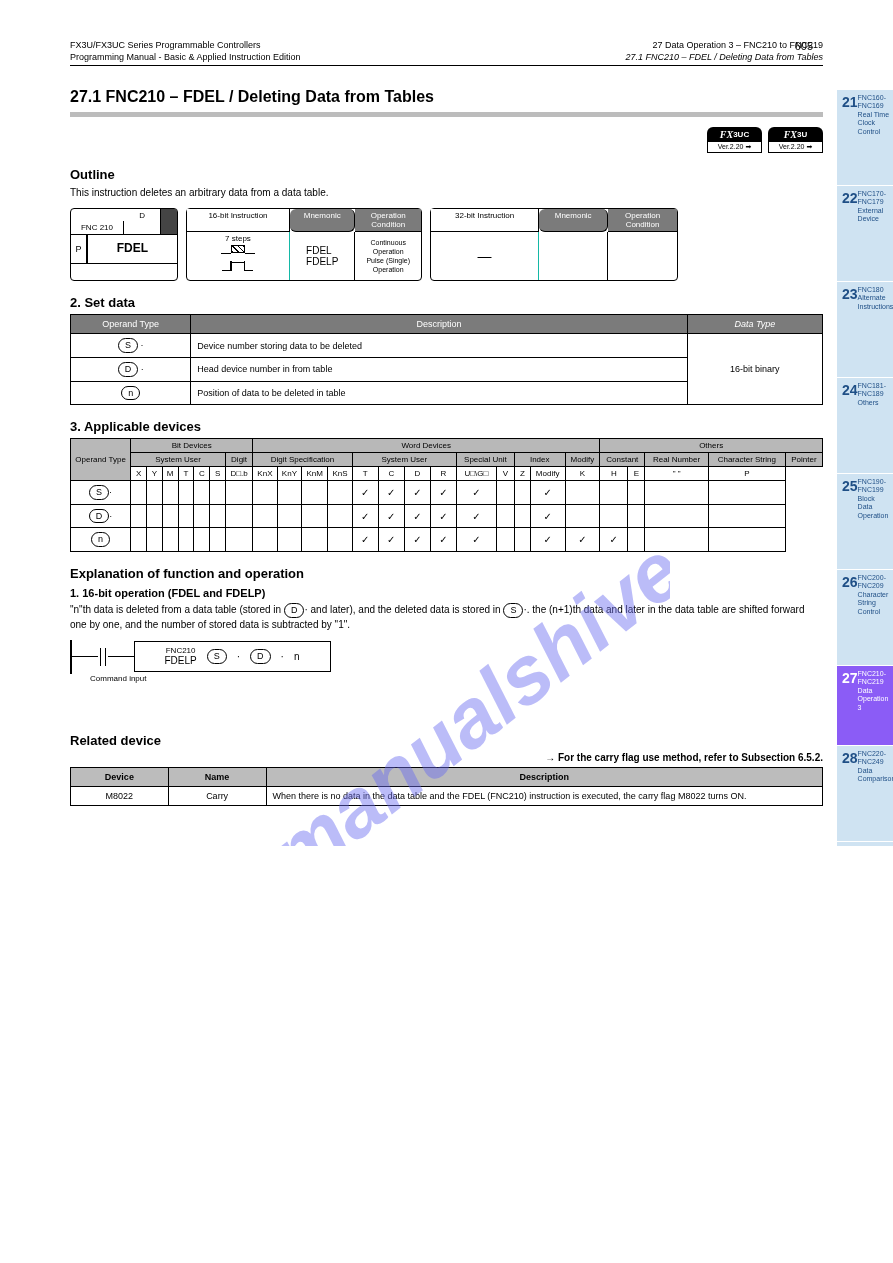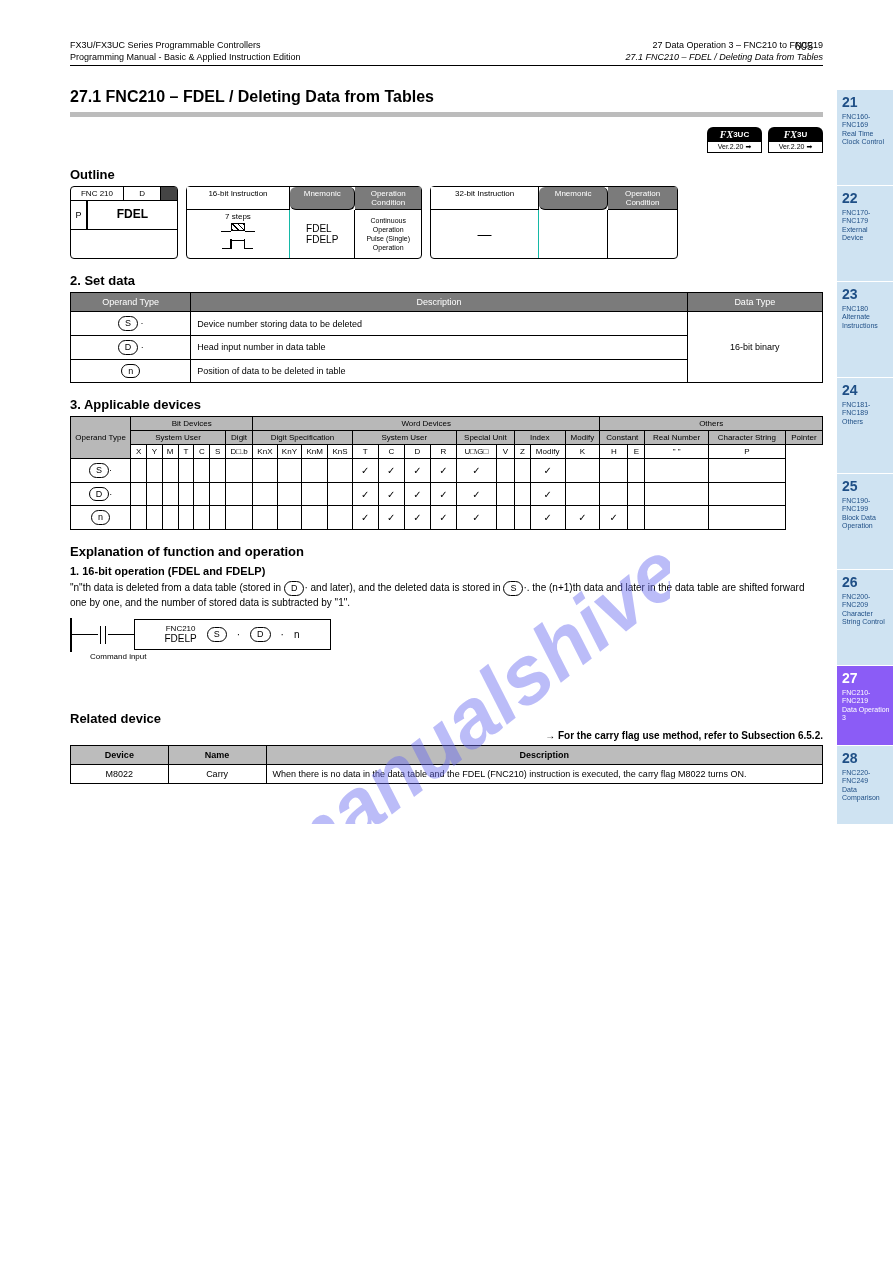--- a/index.html
+++ b/index.html
@@ -79,21 +79,21 @@
   .rail { width:1.5px; height:34px; background:#000; }
   .hline { height:1.5px; background:#000; }
   .contact-gap { width:6px; height:18px; border-right:1.5px solid #000; border-left:1.5px solid #000; margin:0 2px; }
   .ladder-box { border:1.5px solid #000; padding:5px 30px; font-size:10px; display:flex; align-items:center; gap:10px;}
 
   
   .reldev th { background:#bcbcbc; color:#000; font-weight:bold; }
 
   
   .side-tabs { position:absolute; right:0; top:90px; width:56px; display:flex; flex-direction:column; }
-  .tab { min-height:96px; padding:4px 3px 4px 5px; font-size:7px; line-height:1.2; border-bottom:1px solid #fff; display:flex; flex-direction:column; }
+  .tab { min-height:96px; padding:4px 3px 4px 5px; font-size:7px; line-height:1.2; border-bottom:1px solid #fff; display:flex; flex-direction:row; }
   .tab .num { font-size:14px; font-weight:bold; margin-bottom:2px; }
   .tab.pale { background:#cfe3f2; color:#1f4f86; }
   .tab.active { background:#8b5cf6; color:#fff; min-height:80px; }
 
   .watermark { position:absolute; left:150px; top:330px; width:520px; pointer-events:none; opacity:0.45; }
 </style>
 </head>
 <body>
 
 <div class="side-tabs" id="side-tabs">
@@ -167,26 +167,27 @@
       <div class="badge-box">
         <div class="badge-top">
           <span class="fx">FX</span>
           <span class="suf">3U</span>
         </div>
         <div class="badge-bot">Ver.2.20 ➡</div>
       </div>
     </div>
 
   <h3 class="sub">Outline</h3>
+  <p class="body">This instruction deletes an arbitrary data from a data table.</p>
 
   <div class="triple">
 
     <div class="card inst-card">
       <div class="inst-top-row">
-        <div style="width:50%;border-left:none;">FNC 210</div>
+        <div style="width:50%;border-left:none;margin-top:12px;">FNC 210</div>
         <div style="width:35%;">D</div>
         <div style="width:15%;background:#444;"></div>
       </div>
       <div style="display:flex;">
         <div style="width:15%;border-right:1px solid #000;border-bottom:1px solid #000;font-size:9px;text-align:center;padding:9px 0;">P</div>
         <div style="width:85%;border-bottom:1px solid #000;" class="inst-mn">FDEL</div>
       </div>
     </div>
 
     <div class="card mid-card">
@@ -241,30 +242,30 @@
       </div>
     </div>
   </div>
 
   <h3 class="sub">2. Set data</h3>
   <table>
     <tbody>
         <tr class="tbl-hdr">
       <th style="width:16%;">Operand Type</th>
       <th>Description</th>
-      <th style="width:18%;">Data Type</th>
+      <th style="width:18%;font-style:italic;">Data Type</th>
     </tr>
     <tr>
       <td style="text-align:center;"><span class="cap">S</span>&nbsp;·</td>
       <td>Device number storing data to be deleted</td>
       <td rowspan="3" style="text-align:center;">16-bit binary</td>
     </tr>
     <tr>
       <td style="text-align:center;"><span class="cap">D</span>&nbsp;·</td>
-      <td>Head input number in data table</td>
+      <td>Head device number in from table</td>
     </tr>
     <tr>
       <td style="text-align:center;"><span class="cap">n</span></td>
       <td>Position of data to be deleted in table</td>
     </tr>
   </tbody>
     </table>
 
   <h3 class="sub">3. Applicable devices</h3>
   <table id="appl-table">

